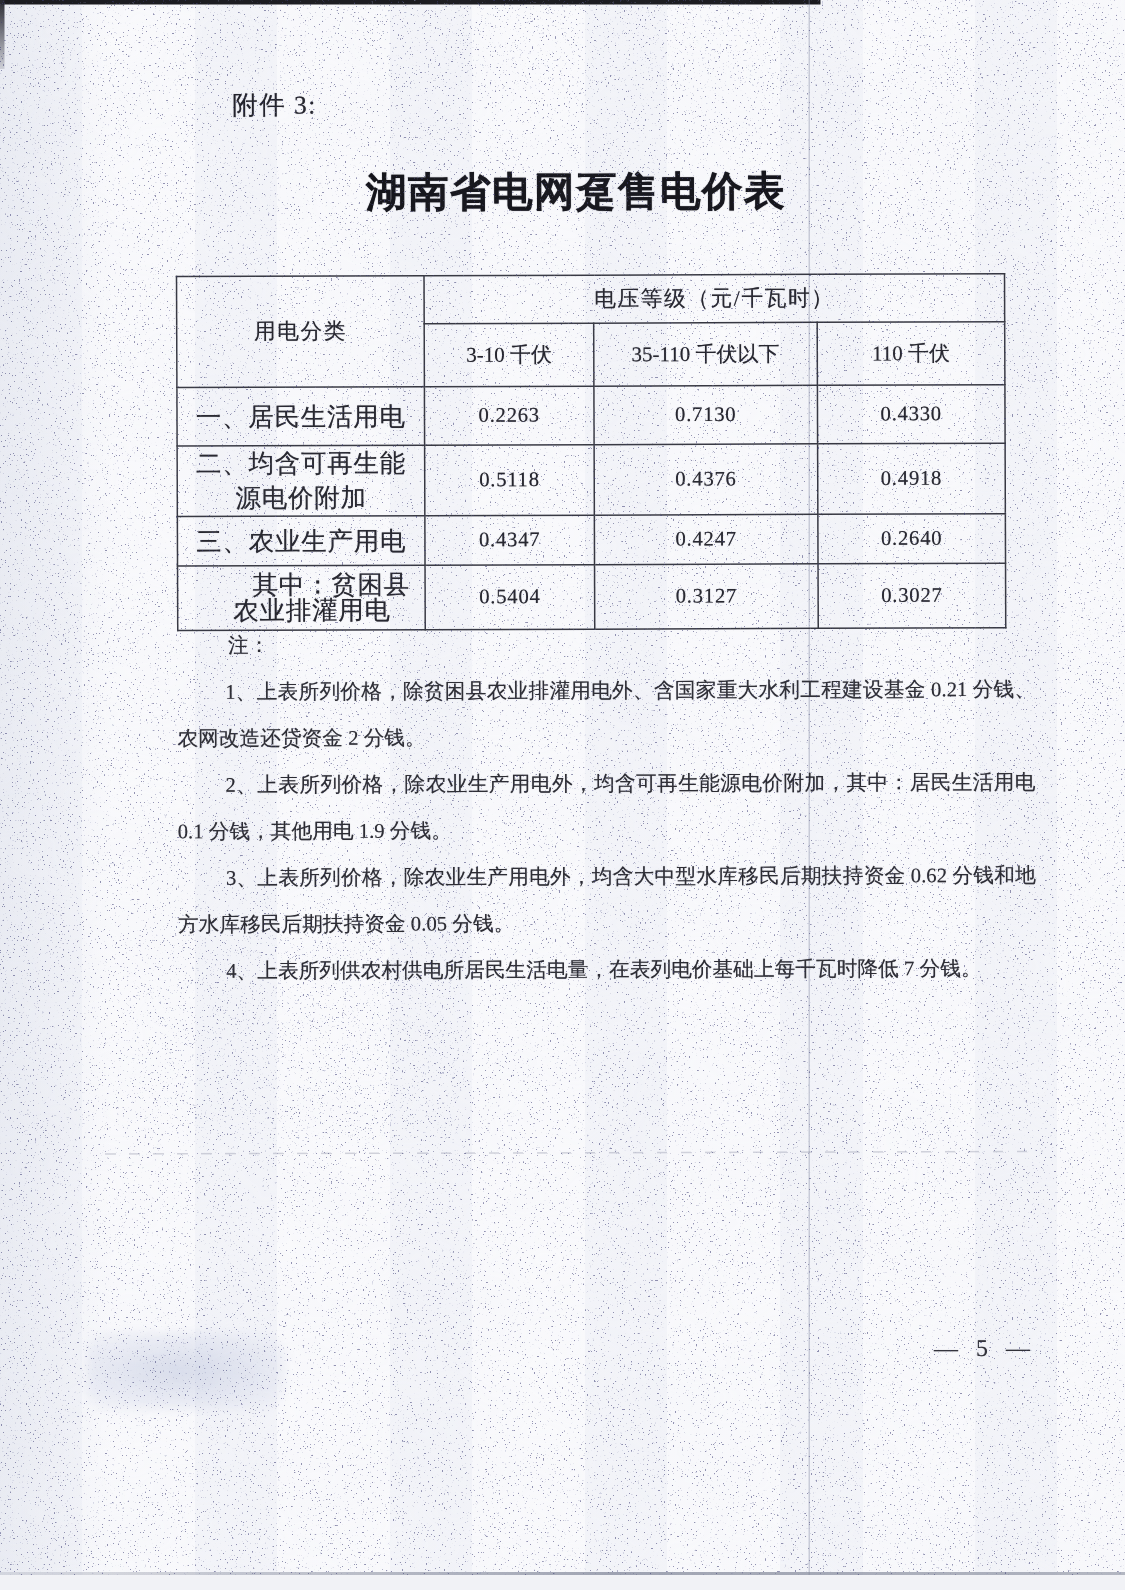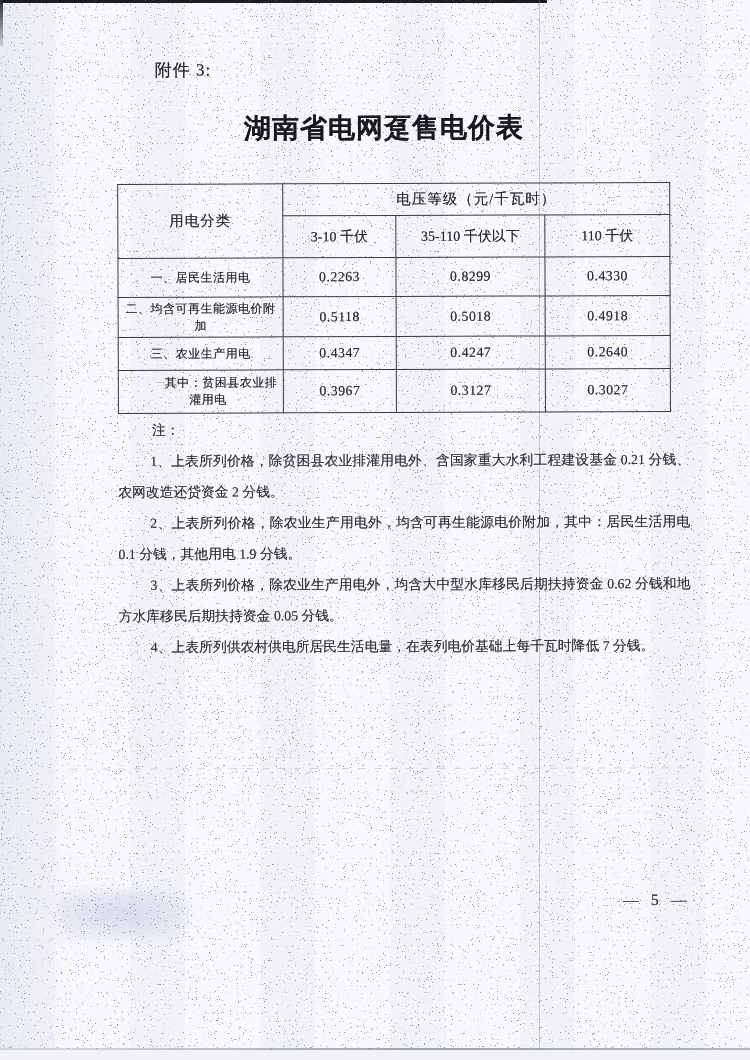--- a/index.html
+++ b/index.html
@@ -73,21 +73,21 @@
   }
   tr.h1{height:32px;}
   tr.h2{height:42px;}
   tr.r0{height:39px;}
   tr.r1{height:40px;}
   tr.r2{height:33px;}
   tr.r3{height:43px;}
   td.cat{font-size:14.5px;letter-spacing:1px;}
   td.group{font-size:14.5px;letter-spacing:1px;}
   td.rowlabel{
-    text-align:left;padding-left:9px;font-size:12px;letter-spacing:0.5px;
+    text-align:left;padding-left:9px;font-size:17px;letter-spacing:0.5px;
   }
   td.rowlabel.sub{padding-left:18px;text-indent:26px;line-height:17px;}
   td.num{font-size:13.8px;letter-spacing:0.5px;}
   .notes{
     position:absolute;left:118px;top:414px;width:572px;
     font-size:13.8px;line-height:31px;color:#28282f;
     text-shadow:0 0 0.5px rgba(35,35,50,0.55);
     text-align:justify;
   }
   .notes .note-label{padding-left:34px;}
@@ -131,38 +131,38 @@
           <td colspan="3" class="group">电压等级（元/千瓦时）</td>
         </tr>
         <tr class="h2">
           <td>3-10 千伏</td>
           <td>35-110 千伏以下</td>
           <td>110 千伏</td>
         </tr>
         <tr class="r0">
           <td class="rowlabel">一、居民生活用电</td>
           <td class="num">0.2263</td>
-          <td class="num">0.8299</td>
+          <td class="num">0.7130</td>
           <td class="num">0.4330</td>
         </tr>
         <tr class="r1">
           <td class="rowlabel">二、均含可再生能源电价附加</td>
           <td class="num">0.5118</td>
-          <td class="num">0.5018</td>
+          <td class="num">0.4376</td>
           <td class="num">0.4918</td>
         </tr>
         <tr class="r2">
           <td class="rowlabel">三、农业生产用电</td>
           <td class="num">0.4347</td>
           <td class="num">0.4247</td>
           <td class="num">0.2640</td>
         </tr>
         <tr class="r3">
           <td class="rowlabel sub">其中：贫困县农业排灌用电</td>
-          <td class="num">0.3967</td>
+          <td class="num">0.5404</td>
           <td class="num">0.3127</td>
           <td class="num">0.3027</td>
         </tr>
       </tbody>
     </table>
 
     <div class="notes">
       <div class="note-label">注：</div>
       <p>1、上表所列价格，除贫困县农业排灌用电外、含国家重大水利工程建设基金 0.21 分钱、农网改造还贷资金 2 分钱。</p>
       <p>2、上表所列价格，除农业生产用电外，均含可再生能源电价附加，其中：居民生活用电 0.1 分钱，其他用电 1.9 分钱。</p>

